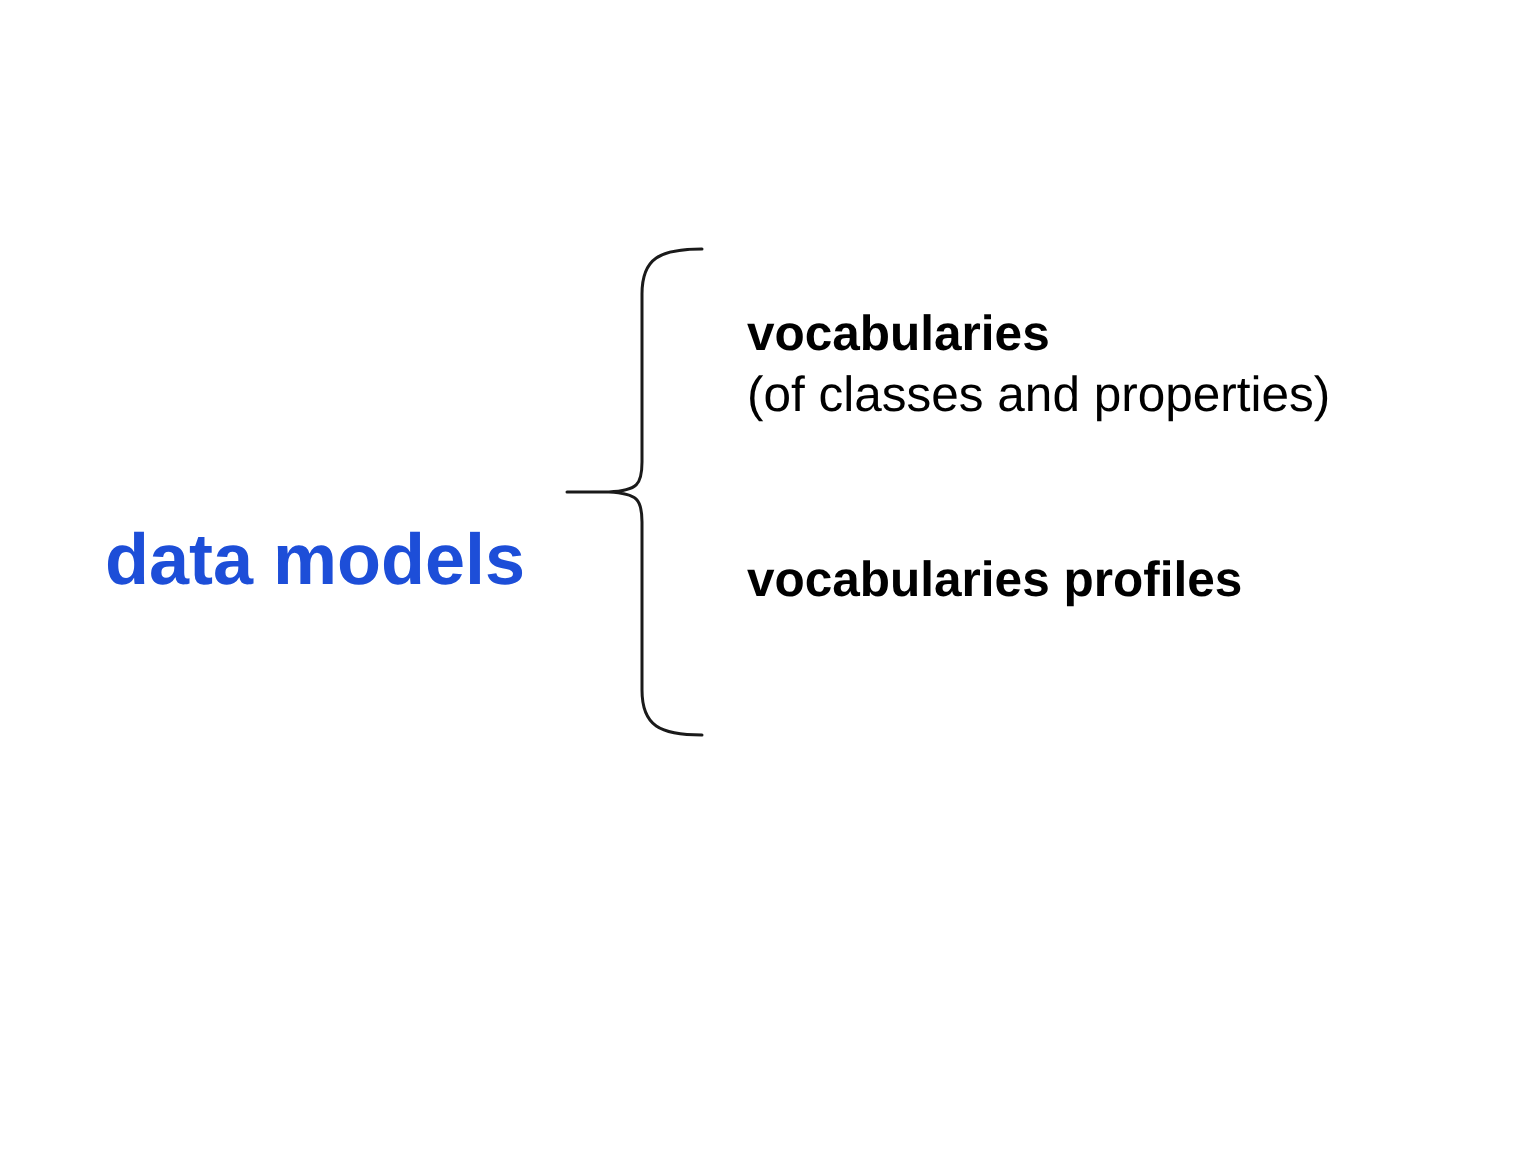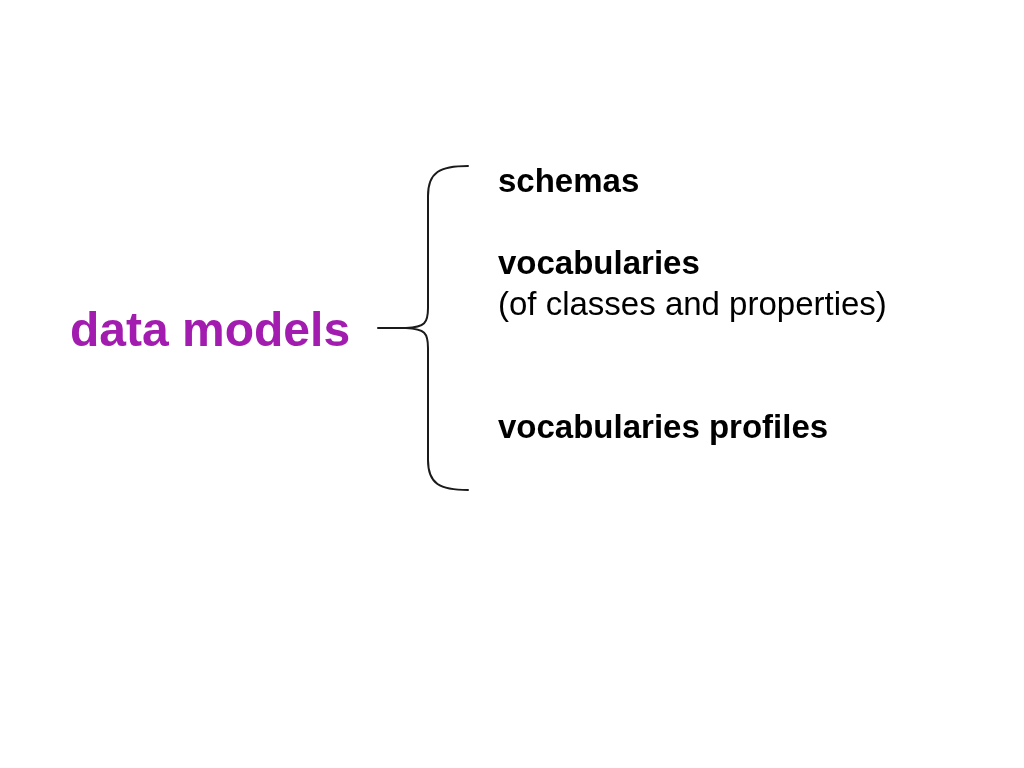--- a/index.html
+++ b/index.html
@@ -48,29 +48,28 @@
   }
   .spacer {
     height: 41px;
   }
 </style>
 </head>
 <body>
 
 <div class="slide" style="background: rgb(255, 255, 255);">
 
-  <div class="title" style="color: #a21caf;">data models</div>
+  <div class="title" style="color: #1d4ed8; margin-top: 44px;">data models</div>
 
   <svg class="brace-svg" viewBox="0 0 110 340" xmlns="http://www.w3.org/2000/svg">
     <path d="M100,8 C72,8 60,14 60,38 L60,150 C60,165 57,169 38,170 L10,170
              M38,170 C57,171 60,175 60,190 L60,302 C60,326 72,332 100,332" fill="none" stroke="#1a1a1a" stroke-width="2" stroke-linecap="round"></path>
   </svg>
 
   <div class="items">
-    <div class="item-line bold">schemas</div>
     <div class="spacer"></div>
     <div class="item-line bold">vocabularies</div>
     <div class="item-line">(of classes and properties)</div>
     <div class="spacer"></div>
     <div class="spacer"></div>
     <div class="item-line bold">vocabularies profiles</div>
   </div>
 
 </div>
 

